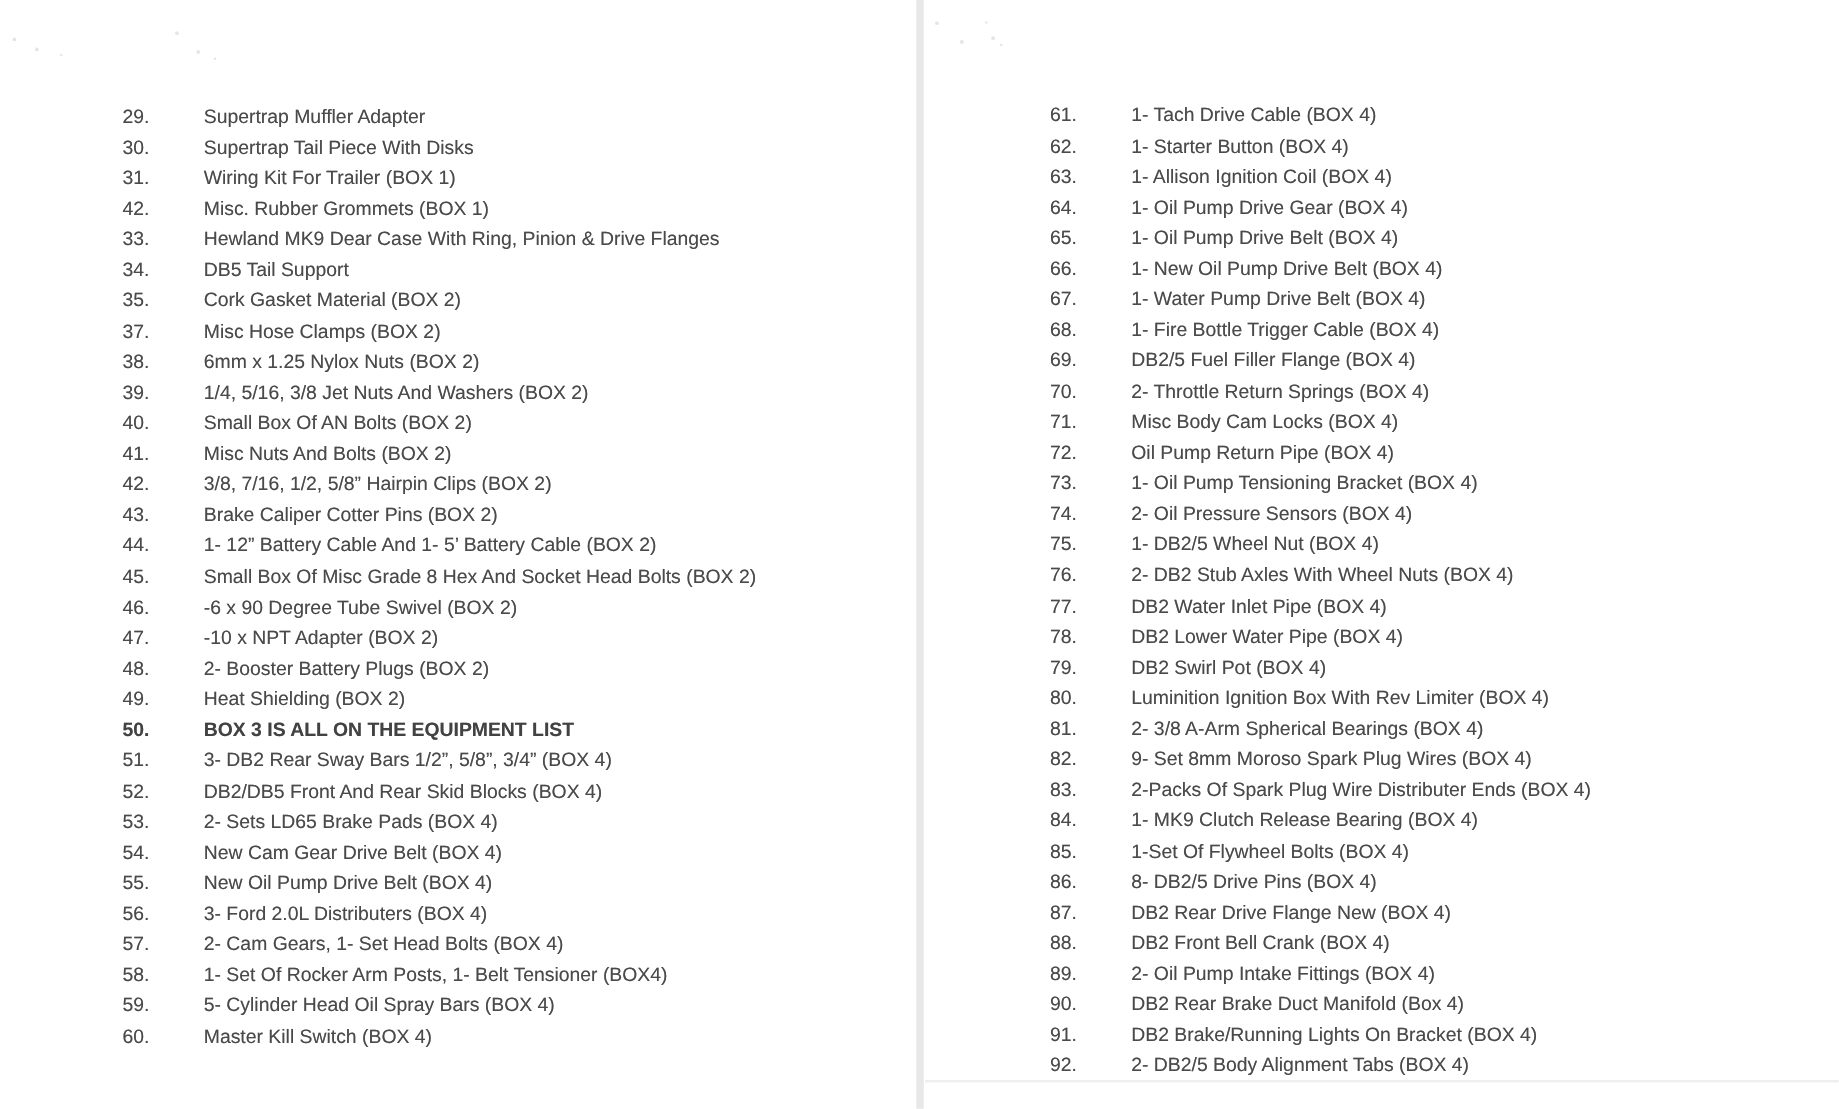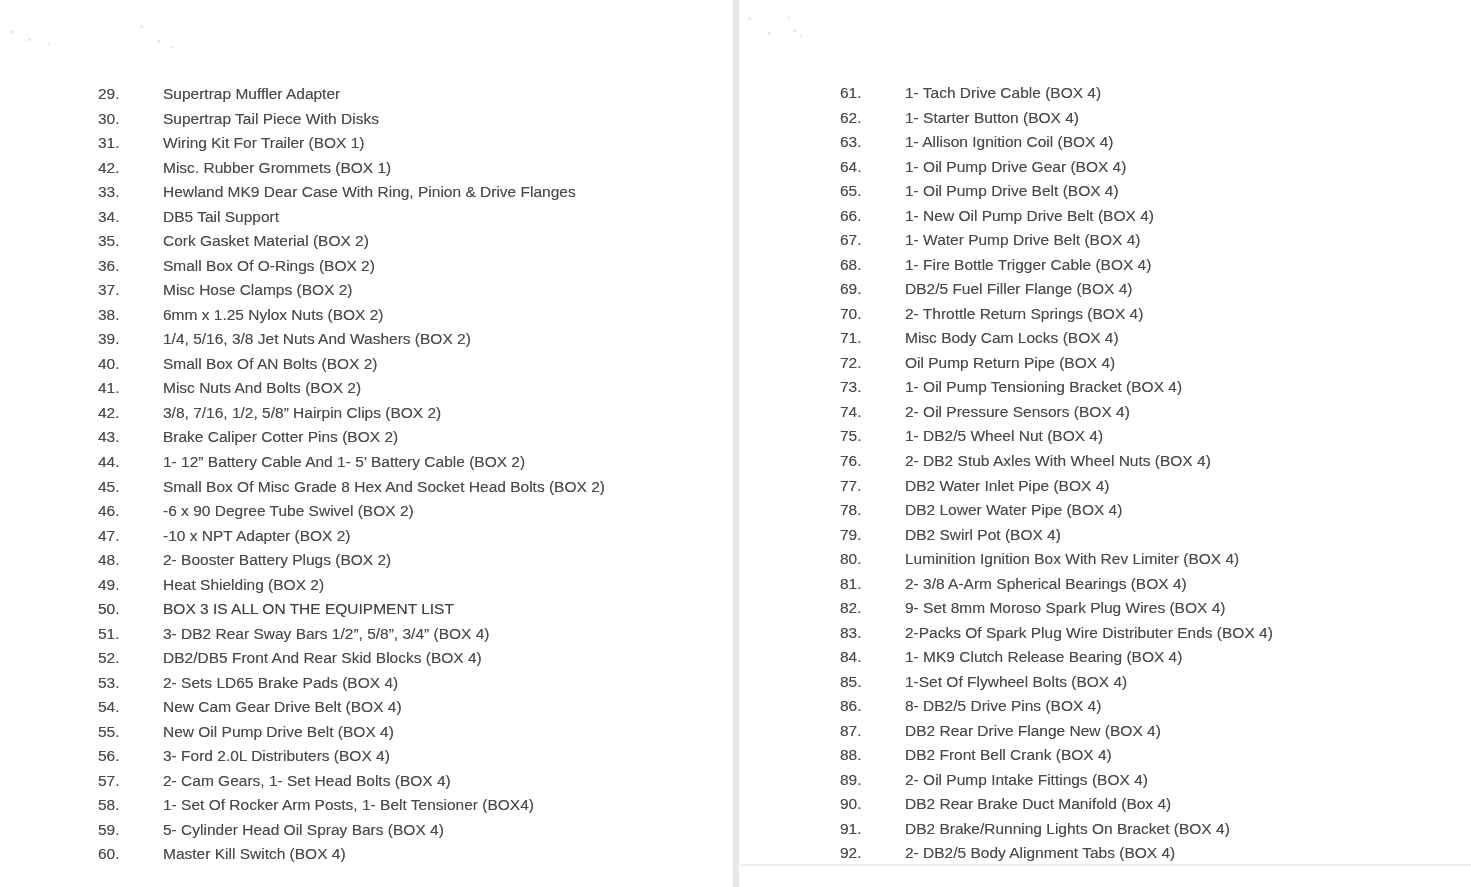--- a/index.html
+++ b/index.html
@@ -39,21 +39,21 @@
   .item-row {
     display: flex;
     height: 24.52px;
     align-items: center;
     font-size: 15.5px;
     color: #4a4a4a;
     text-shadow: 0 0 0.5px rgba(90,90,90,0.55);
     white-space: nowrap;
   }
   .item-row.bold {
-    font-weight: 400;
+    font-weight: 700;
     color: #424242;
   }
   .item-num {
     display: inline-block;
     width: 65px;
     flex: 0 0 65px;
   }
   .item-text { display: inline-block; }
   .speck {
     position: absolute;
@@ -89,24 +89,20 @@
           <span class="item-num">33.</span>
           <span class="item-text">Hewland MK9 Dear Case With Ring, Pinion &amp; Drive Flanges</span>
         </div>
         <div class="item-row">
           <span class="item-num">34.</span>
           <span class="item-text">DB5 Tail Support</span>
         </div>
         <div class="item-row">
           <span class="item-num">35.</span>
           <span class="item-text">Cork Gasket Material (BOX 2)</span>
-        </div>
-        <div class="item-row">
-          <span class="item-num">36.</span>
-          <span class="item-text">Small Box Of O-Rings (BOX 2)</span>
         </div>
         <div class="item-row">
           <span class="item-num">37.</span>
           <span class="item-text">Misc Hose Clamps (BOX 2)</span>
         </div>
         <div class="item-row">
           <span class="item-num">38.</span>
           <span class="item-text">6mm x 1.25 Nylox Nuts (BOX 2)</span>
         </div>
         <div class="item-row">

